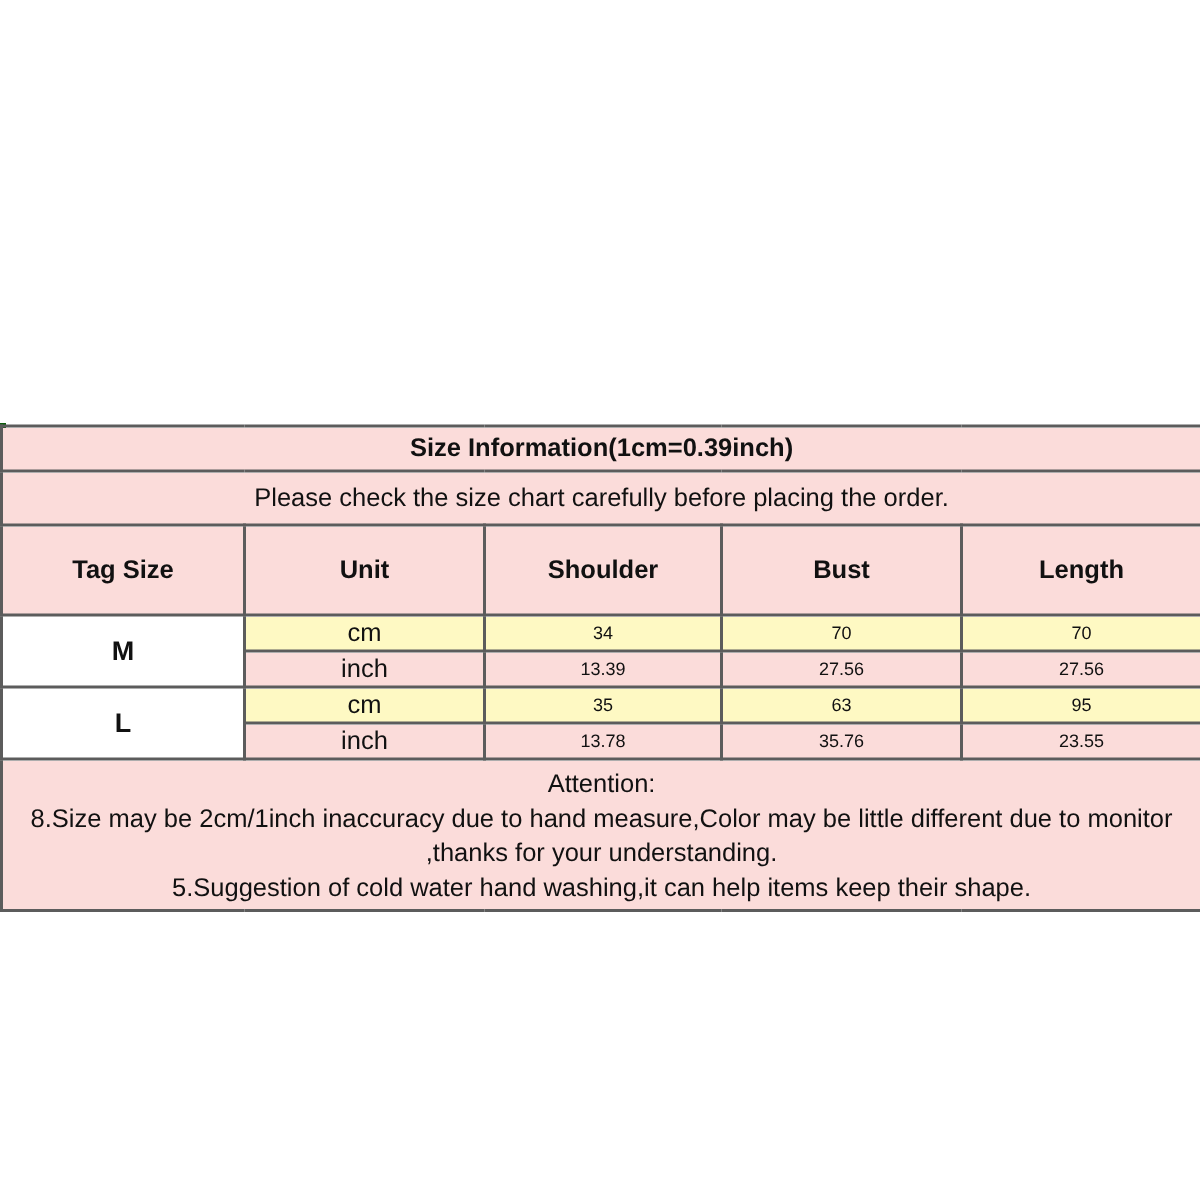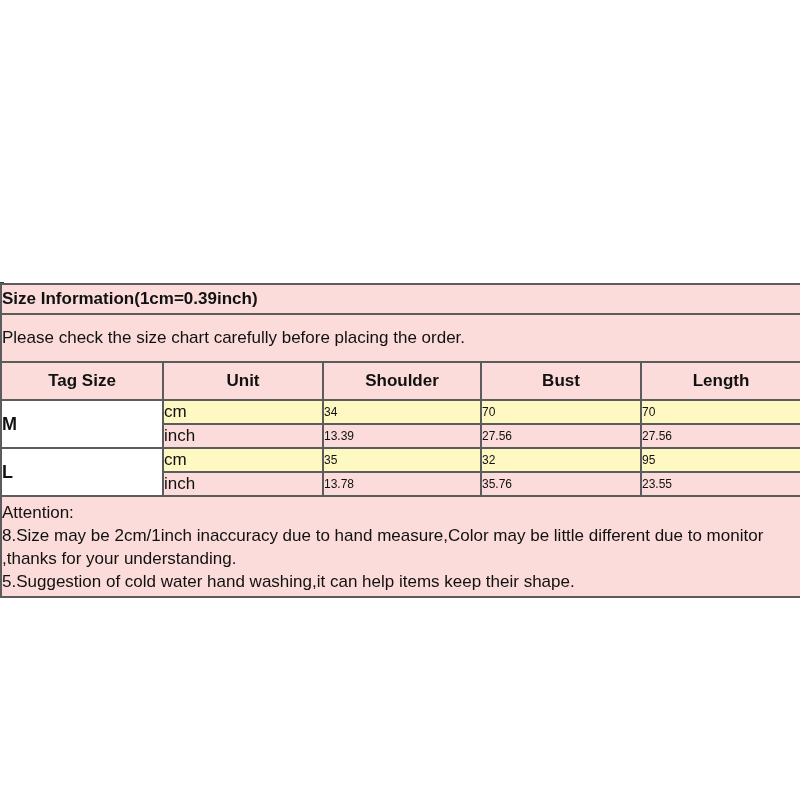--- a/index.html
+++ b/index.html
@@ -24,31 +24,32 @@
   }
   table.size-table {
     position: absolute;
     top: 283px; left: 0;
     width: 800px;
     border-collapse: collapse;
     table-layout: fixed;
   }
   table.size-table td, table.size-table th {
     border: 2px solid #5c5c5c;
+    text-align: center;
     vertical-align: middle;
     padding: 0;
     color: #111111;
     overflow: hidden;
     white-space: nowrap;
   }
   .pink { background: #fbdcda; }
   .white { background: #fef9c3; }
   tr.title-row   { height: 30px; }
-  tr.subtitle-row{ height: 48px; }
-  tr.header-row  { height: 38px; }
+  tr.subtitle-row{ height: 36px; }
+  tr.header-row  { height: 60px; }
   tr.data-row    { height: 24px; }
   tr.attention-row { height: 101px; }
   .title-cell    { font-size: 17px; font-weight: bold; }
   .subtitle-cell { font-size: 17px; font-weight: normal; }
   th.col-header  { font-size: 17px; font-weight: bold; }
   td.tag-cell    { font-size: 18px; font-weight: bold; background: #ffffff; }
   td.unit-cell   { font-size: 17px; }
   td.value-cell  { font-size: 12px; }
   td.attention-cell {
     text-align: left;
@@ -104,21 +105,21 @@
       <td class="pink unit-cell">inch</td>
       <td class="pink value-cell">13.39</td>
       <td class="pink value-cell">27.56</td>
       <td class="pink value-cell">27.56</td>
     </tr>
 
     <tr class="data-row">
       <td rowspan="2" class="tag-cell">L</td>
       <td class="white unit-cell">cm</td>
       <td class="white value-cell">35</td>
-      <td class="white value-cell">32</td>
+      <td class="white value-cell">63</td>
       <td class="white value-cell">95</td>
     </tr>
     <tr class="data-row">
       <td class="pink unit-cell">inch</td>
       <td class="pink value-cell">13.78</td>
       <td class="pink value-cell">35.76</td>
       <td class="pink value-cell">23.55</td>
     </tr>
 
     <tr class="attention-row">

